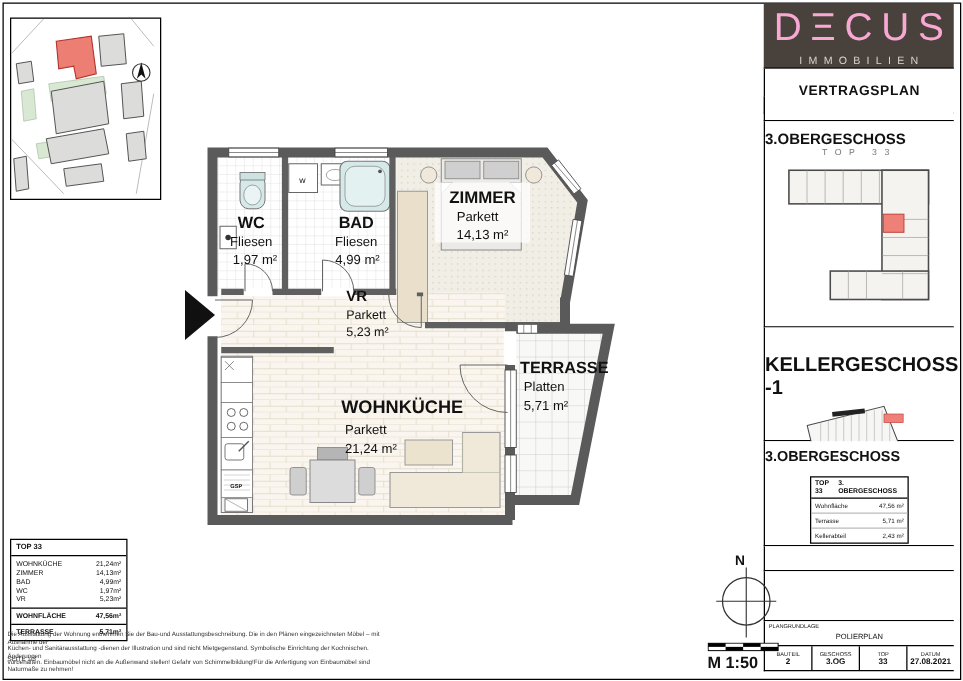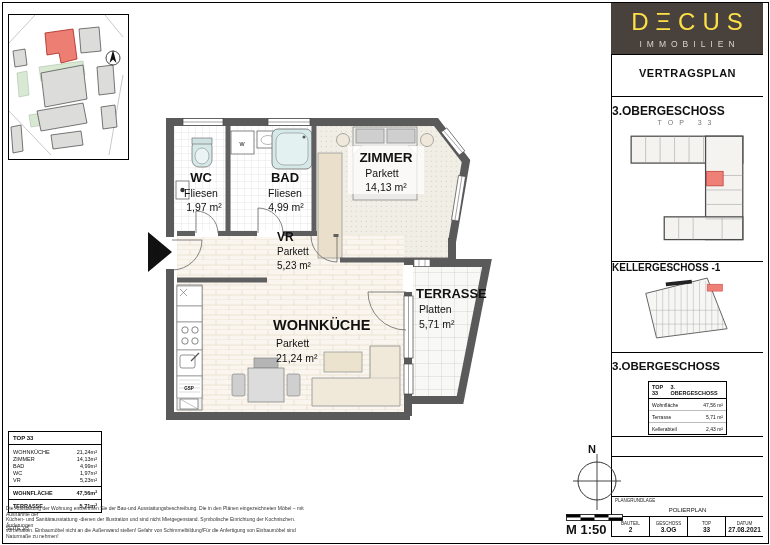--- a/index.html
+++ b/index.html
@@ -3,21 +3,21 @@
 <meta charset="utf-8">
 <style>
   html,body{margin:0;padding:0;background:#e8e8e8;}
   .page{position:relative;width:770px;height:545px;background:#ffffff;
         font-family:"Liberation Sans",sans-serif;overflow:hidden;color:#111;}
   .abs{position:absolute;}
   .frame{position:absolute;left:2px;top:2px;width:765px;height:540px;border:1px solid #000;}
   
   .sb-box{position:absolute;left:611px;width:152px;border-bottom:1px solid #000;border-left:1px solid #000;box-sizing:border-box;background:#fff;}
   .logo-box{background:#49423c;border-left:none;display:flex;flex-direction:column;align-items:center;justify-content:center;}
-  .brand{color:#fde047;font-size:24px;letter-spacing:7px;font-weight:400;padding-left:7px;}
+  .brand{color:#f9a8d4;font-size:31px;letter-spacing:7px;font-weight:400;padding-left:7px;}
   .brand-sub{color:#d9d4cc;font-size:8.5px;letter-spacing:5px;margin-top:3px;padding-left:5px;}
   .sb-title{font-weight:bold;font-size:12px;}
   .sb-sub{font-size:7px;letter-spacing:6px;color:#777;text-align:center;margin-top:1px;}
   .minitable{position:absolute;left:648px;top:381px;width:77px;border:1px solid #000;font-size:5px;background:#fff;}
   .minitable .hd{display:flex;justify-content:space-between;font-weight:bold;font-size:5.5px;padding:2px 3px;border-bottom:1px solid #000;}
   .minitable .rw{display:flex;justify-content:space-between;padding:2.5px 3px;border-bottom:1px solid #bbb;}
   .minitable .rw:last-child{border-bottom:none;}
   
   .tb-label{font-size:4.5px;color:#222;}
   .tb-value{font-size:6.5px;font-weight:bold;text-align:center;}
@@ -271,21 +271,21 @@
       <g stroke="#999" stroke-width="0.5">
         <path d="M22,6 V32 M36,6 V32 M50,6 V32 M64,6 V32 M78,6 V32" fill="none"></path>
         <path d="M80,44 H116 M80,58 H116 M80,72 H116 M80,86 H116" fill="none"></path>
         <path d="M54,84 V106 M68,84 V106 M96,84 V106" fill="none"></path>
       </g>
       <rect x="81" y="40" width="16" height="14" fill="#ef8078" stroke="#c0443c" stroke-width="0.8"></rect>
     </svg>
   </div>
 
   <div class="sb-box" style="top:262px;height:91px;">
-    <div class="sb-title" style="margin-top:0;font-size:10px;">KELLERGESCHOSS -1</div>
+    <div class="sb-title" style="margin-top:22px;font-size:16px;">KELLERGESCHOSS -1</div>
     <svg width="134" height="66" viewBox="0 0 126 86" style="display:block;margin:2px auto 0;">
       <defs>
           <clipPath id="kc">
             <polygon points="8,24 88,4 114,70 22,82"></polygon>
           </clipPath>
         </defs>
       <polygon points="8,24 88,4 114,70 22,82" fill="#f6f6f4" stroke="#4a4a4a" stroke-width="1.1"></polygon>
       <g clip-path="url(#kc)" stroke="#999" stroke-width="0.5">
         <path d="M22,18 V84 M30,16 V84 M38,14 V84 M46,13 V84 M54,12 V84 M62,10 V84 M70,9 V84 M78,8 V84 M86,8 V84 M94,12 V84 M102,30 V84 M108,45 V84" fill="none"></path>
         <path d="M8,46 H114 M8,64 H114" fill="none"></path>

